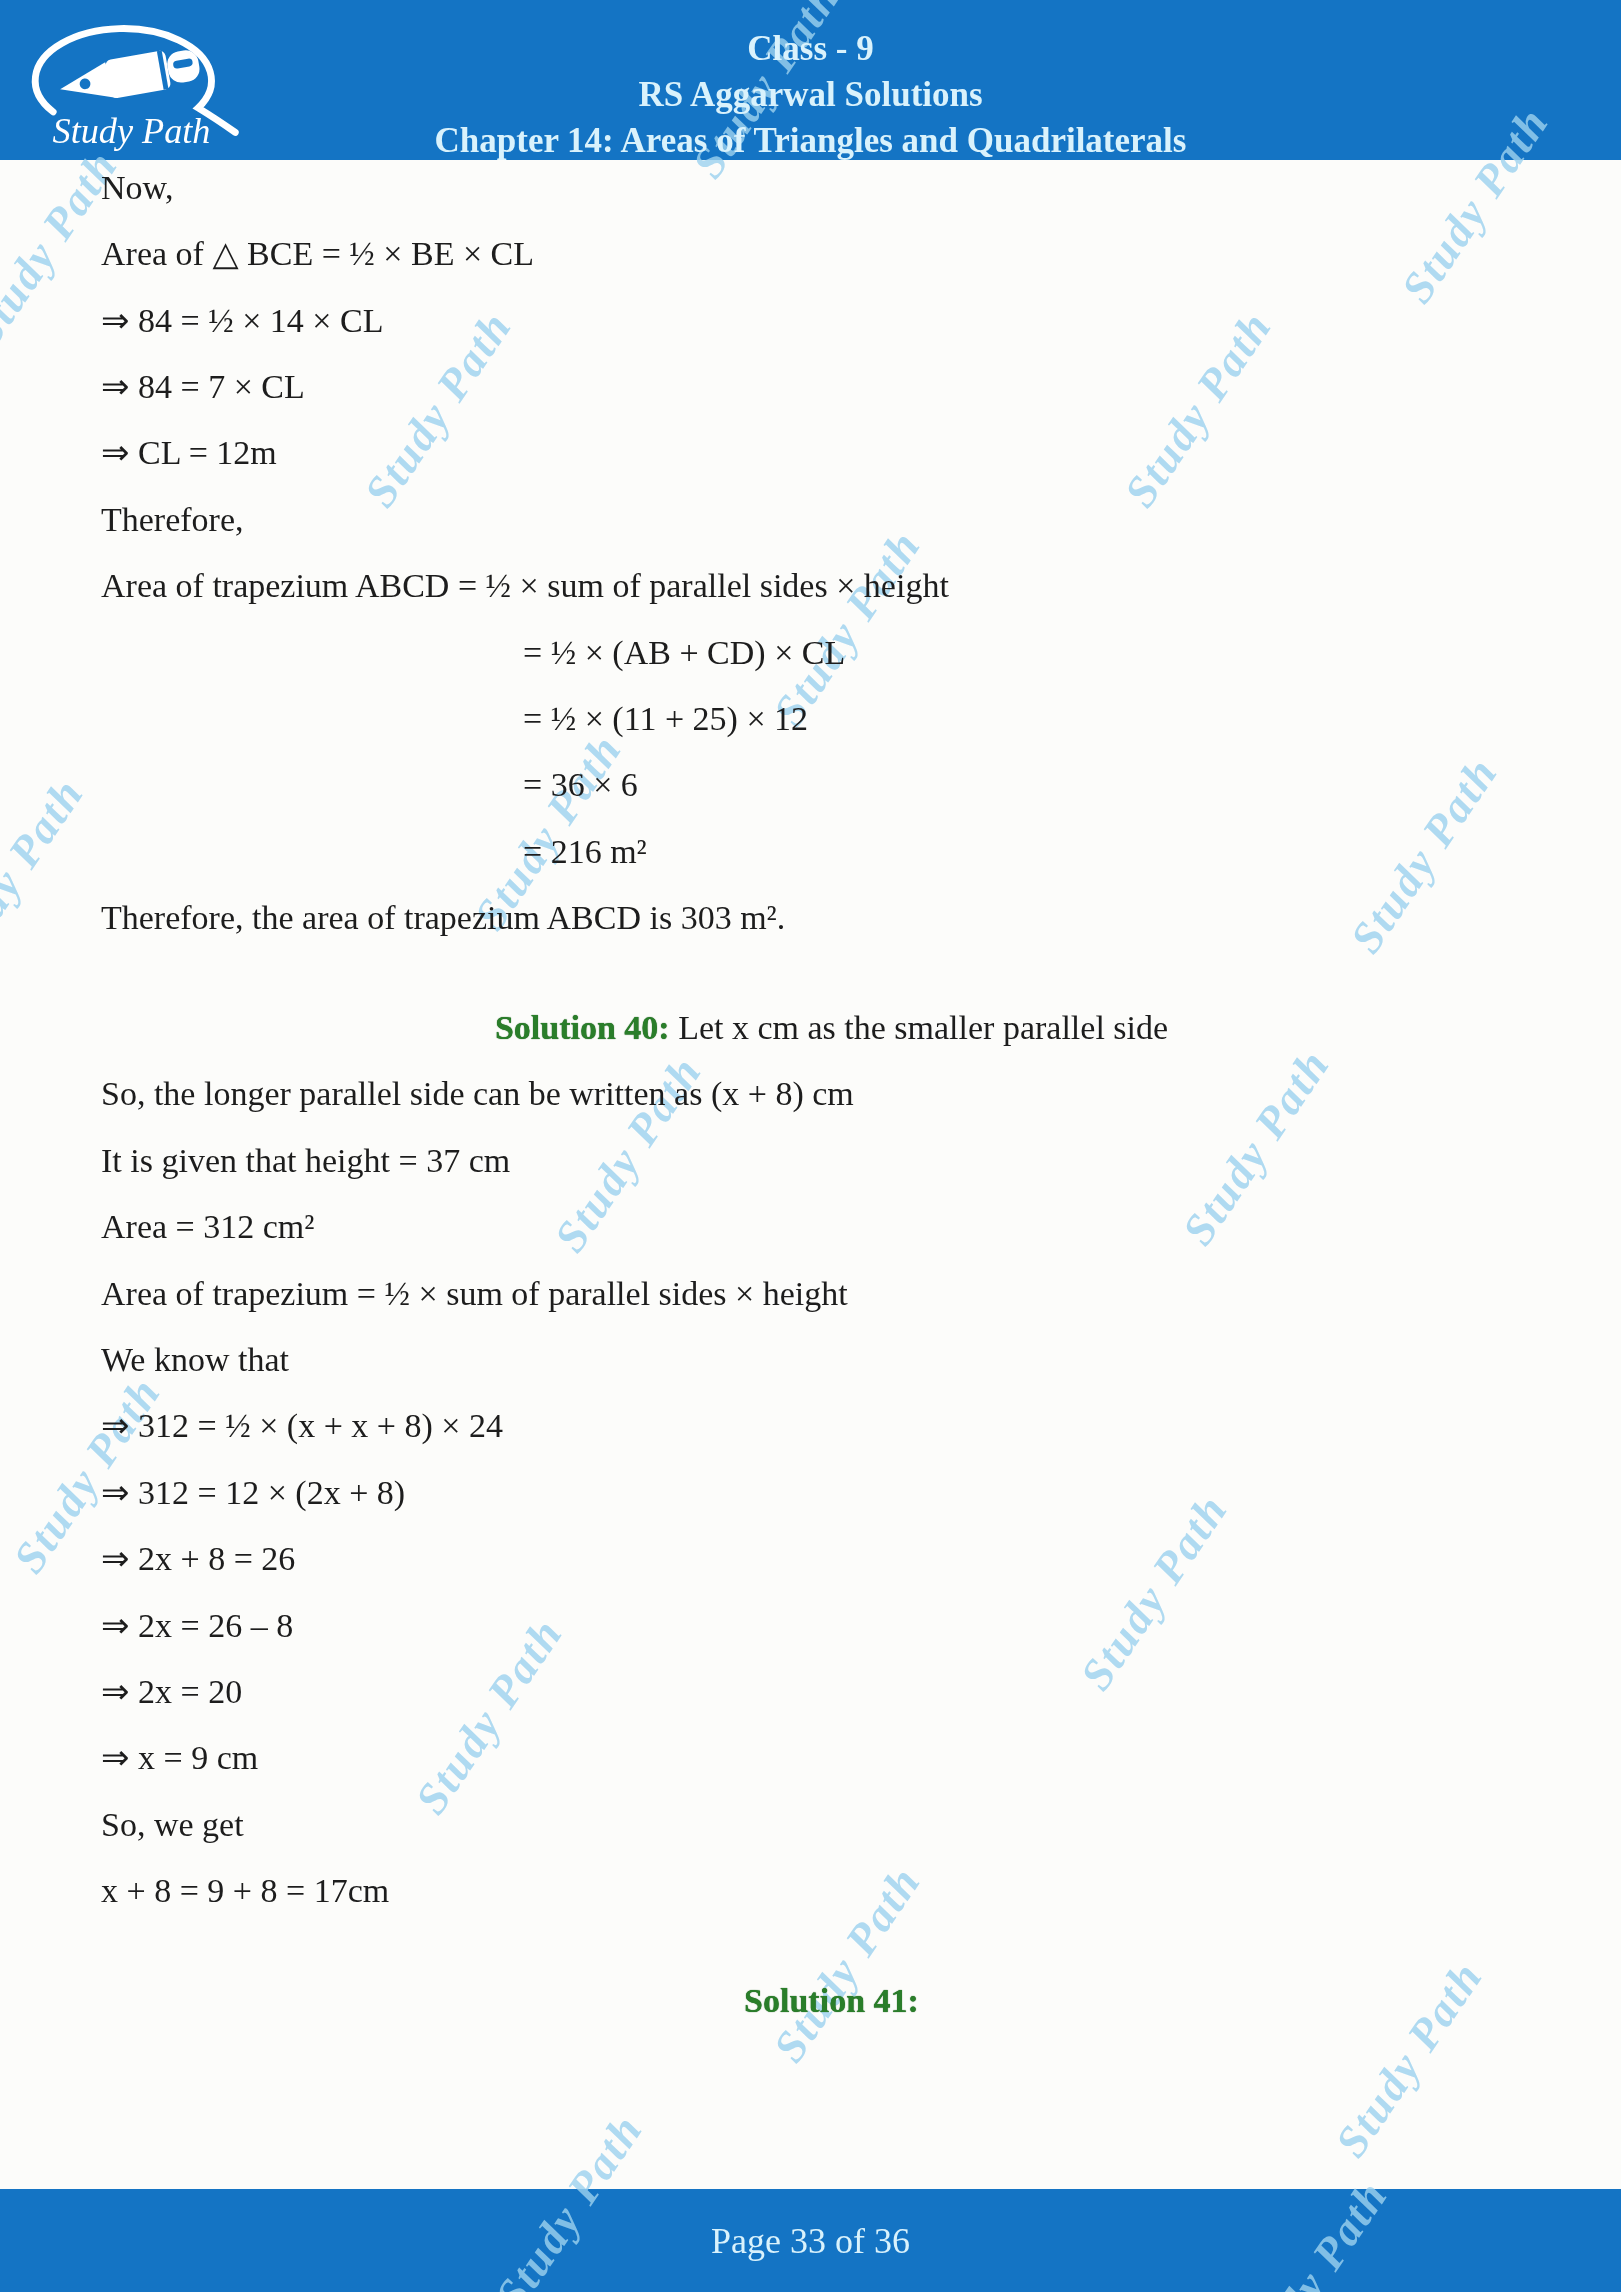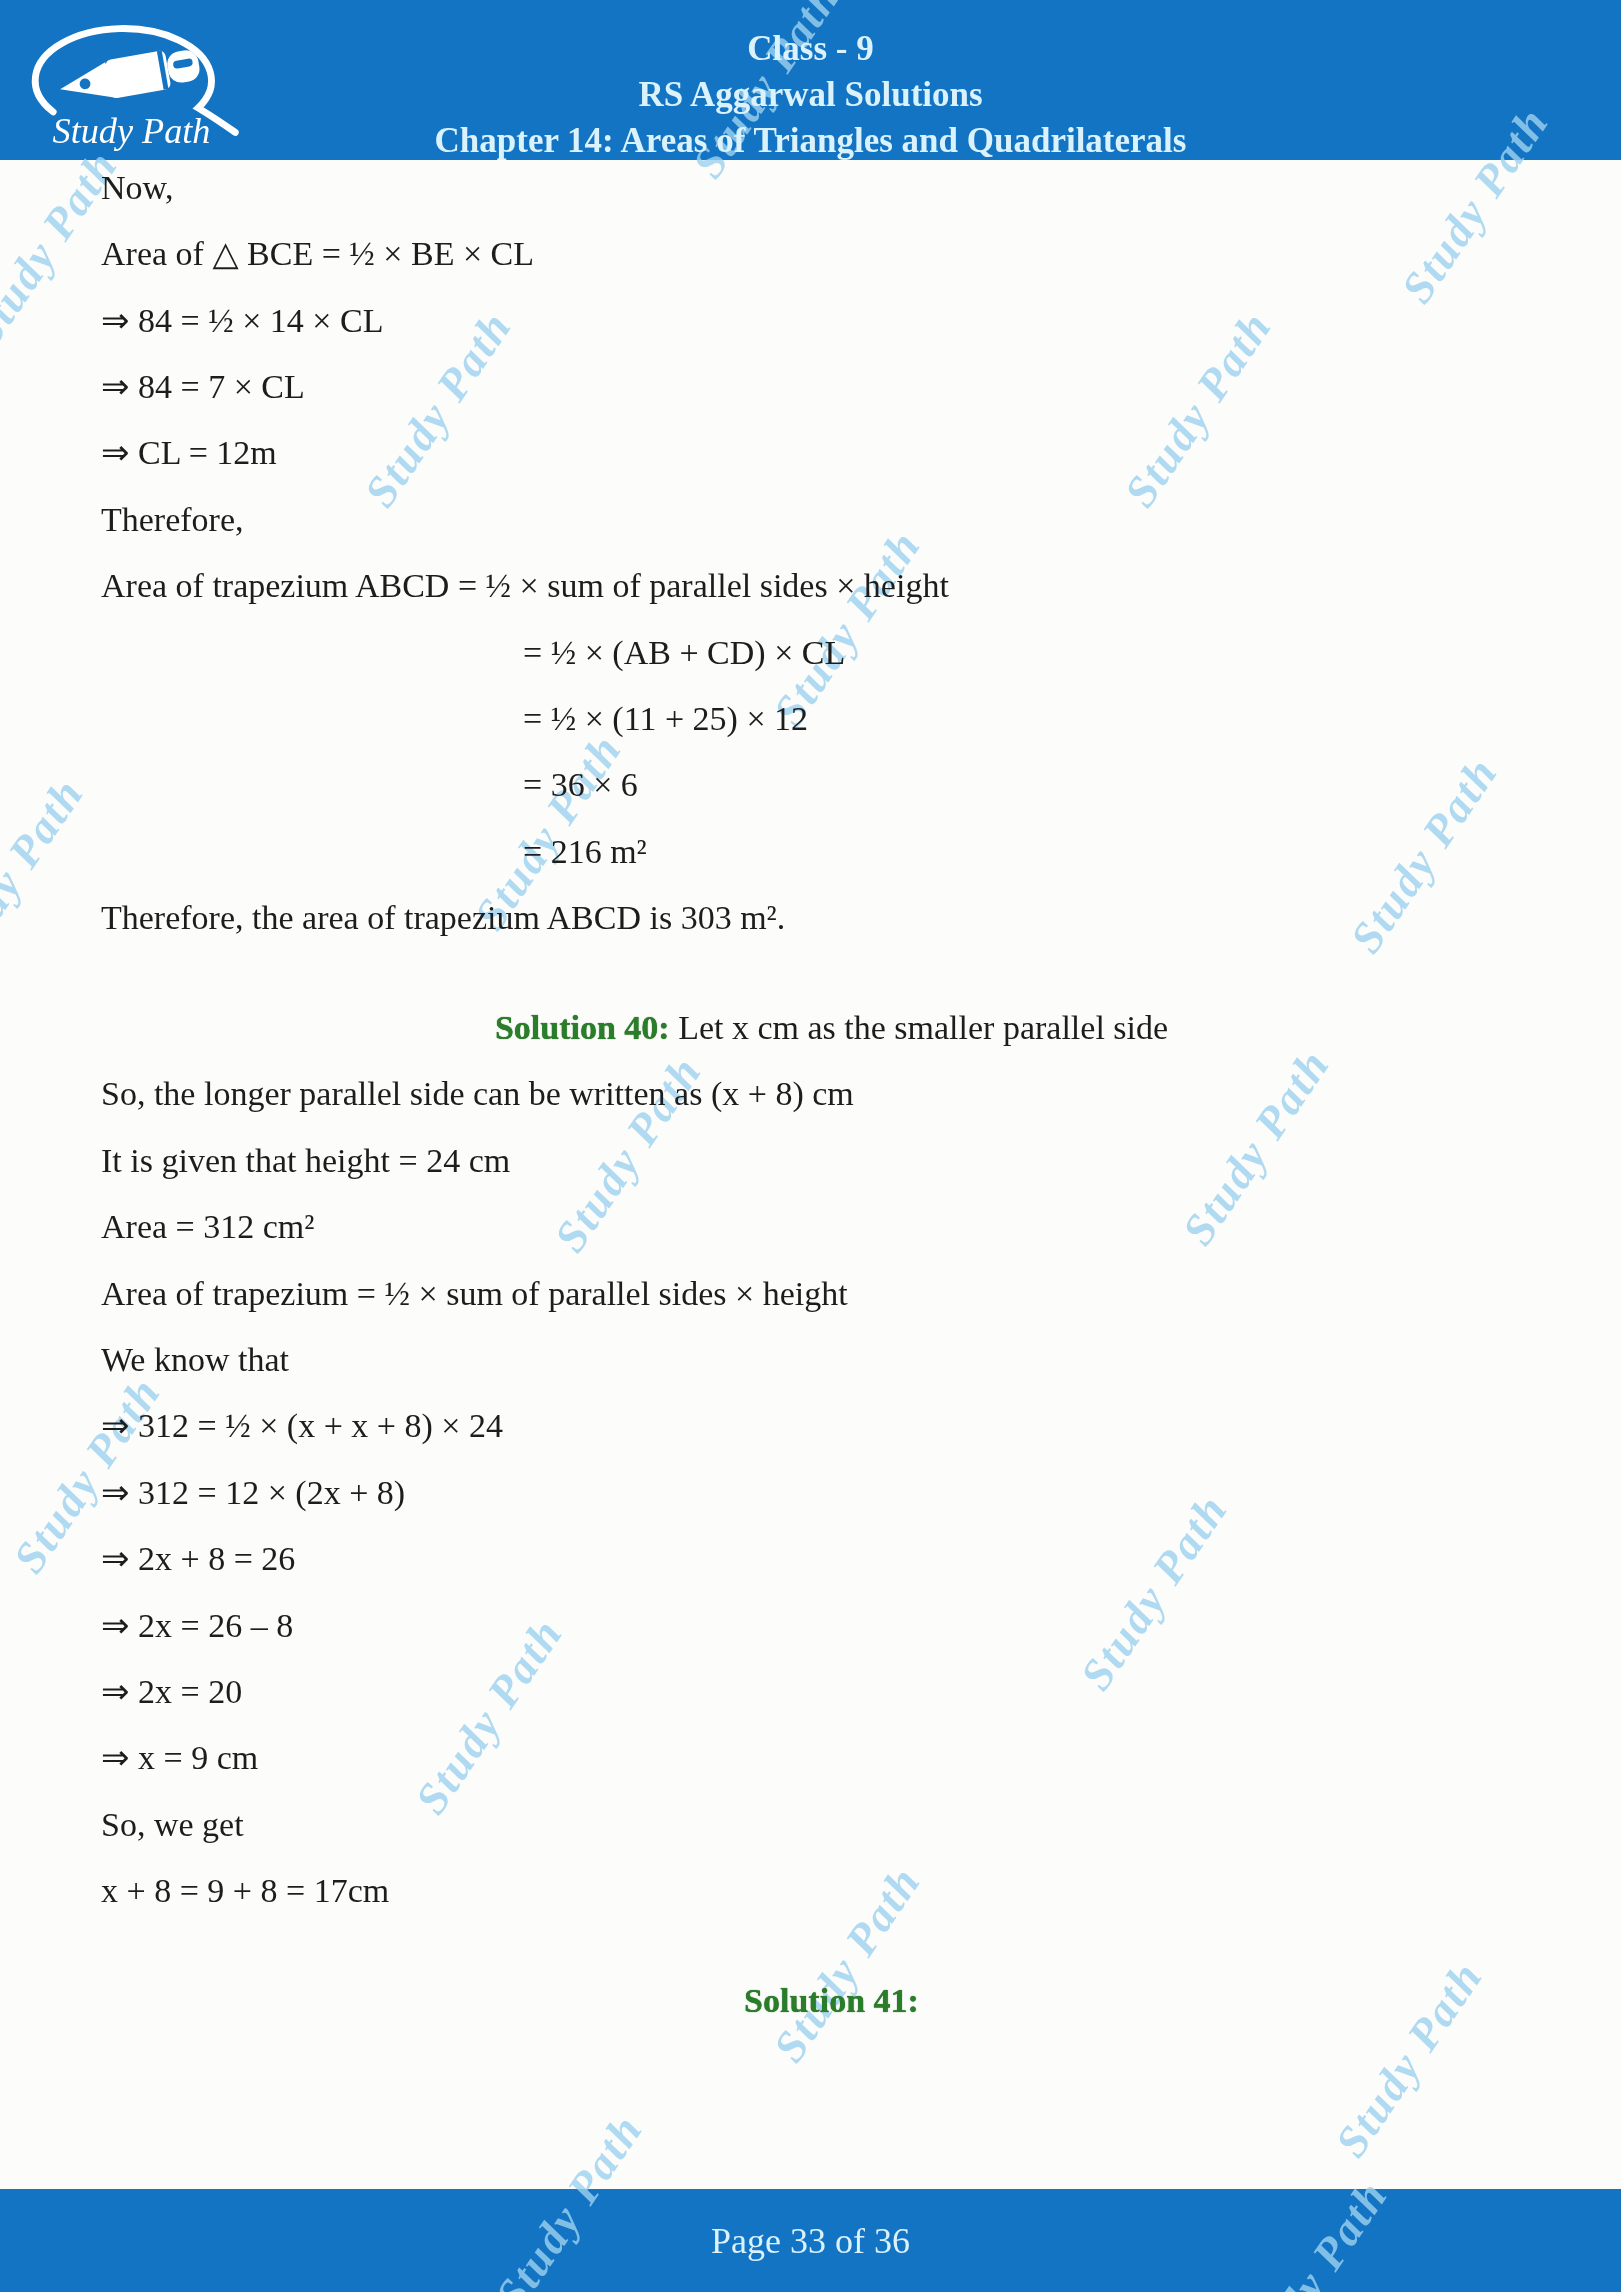--- a/index.html
+++ b/index.html
@@ -95,21 +95,21 @@
       <p>⇒ CL = 12m</p>
       <p>Therefore,</p>
       <p>Area of trapezium ABCD = ½ × sum of parallel sides × height</p>
       <p class="indent">= ½ × (AB + CD) × CL</p>
       <p class="indent">= ½ × (11 + 25) × 12</p>
       <p class="indent">= 36 × 6</p>
       <p class="indent">= 216 m²</p>
       <p>Therefore, the area of trapezium ABCD is 303 m².</p>
       <p class="solution"><span class="sol-label">Solution 40:</span> Let x cm as the smaller parallel side</p>
       <p>So, the longer parallel side can be written as (x + 8) cm</p>
-      <p>It is given that height = 24 cm</p>
+      <p>It is given that height = 37 cm</p>
       <p>Area = 312 cm²</p>
       <p>Area of trapezium = ½ × sum of parallel sides × height</p>
       <p>We know that</p>
       <p>⇒ 312 = ½ × (x + x + 8) × 24</p>
       <p>⇒ 312 = 12 × (2x + 8)</p>
       <p>⇒ 2x + 8 = 26</p>
       <p>⇒ 2x = 26 – 8</p>
       <p>⇒ 2x = 20</p>
       <p>⇒ x = 9 cm</p>
       <p>So, we get</p>

